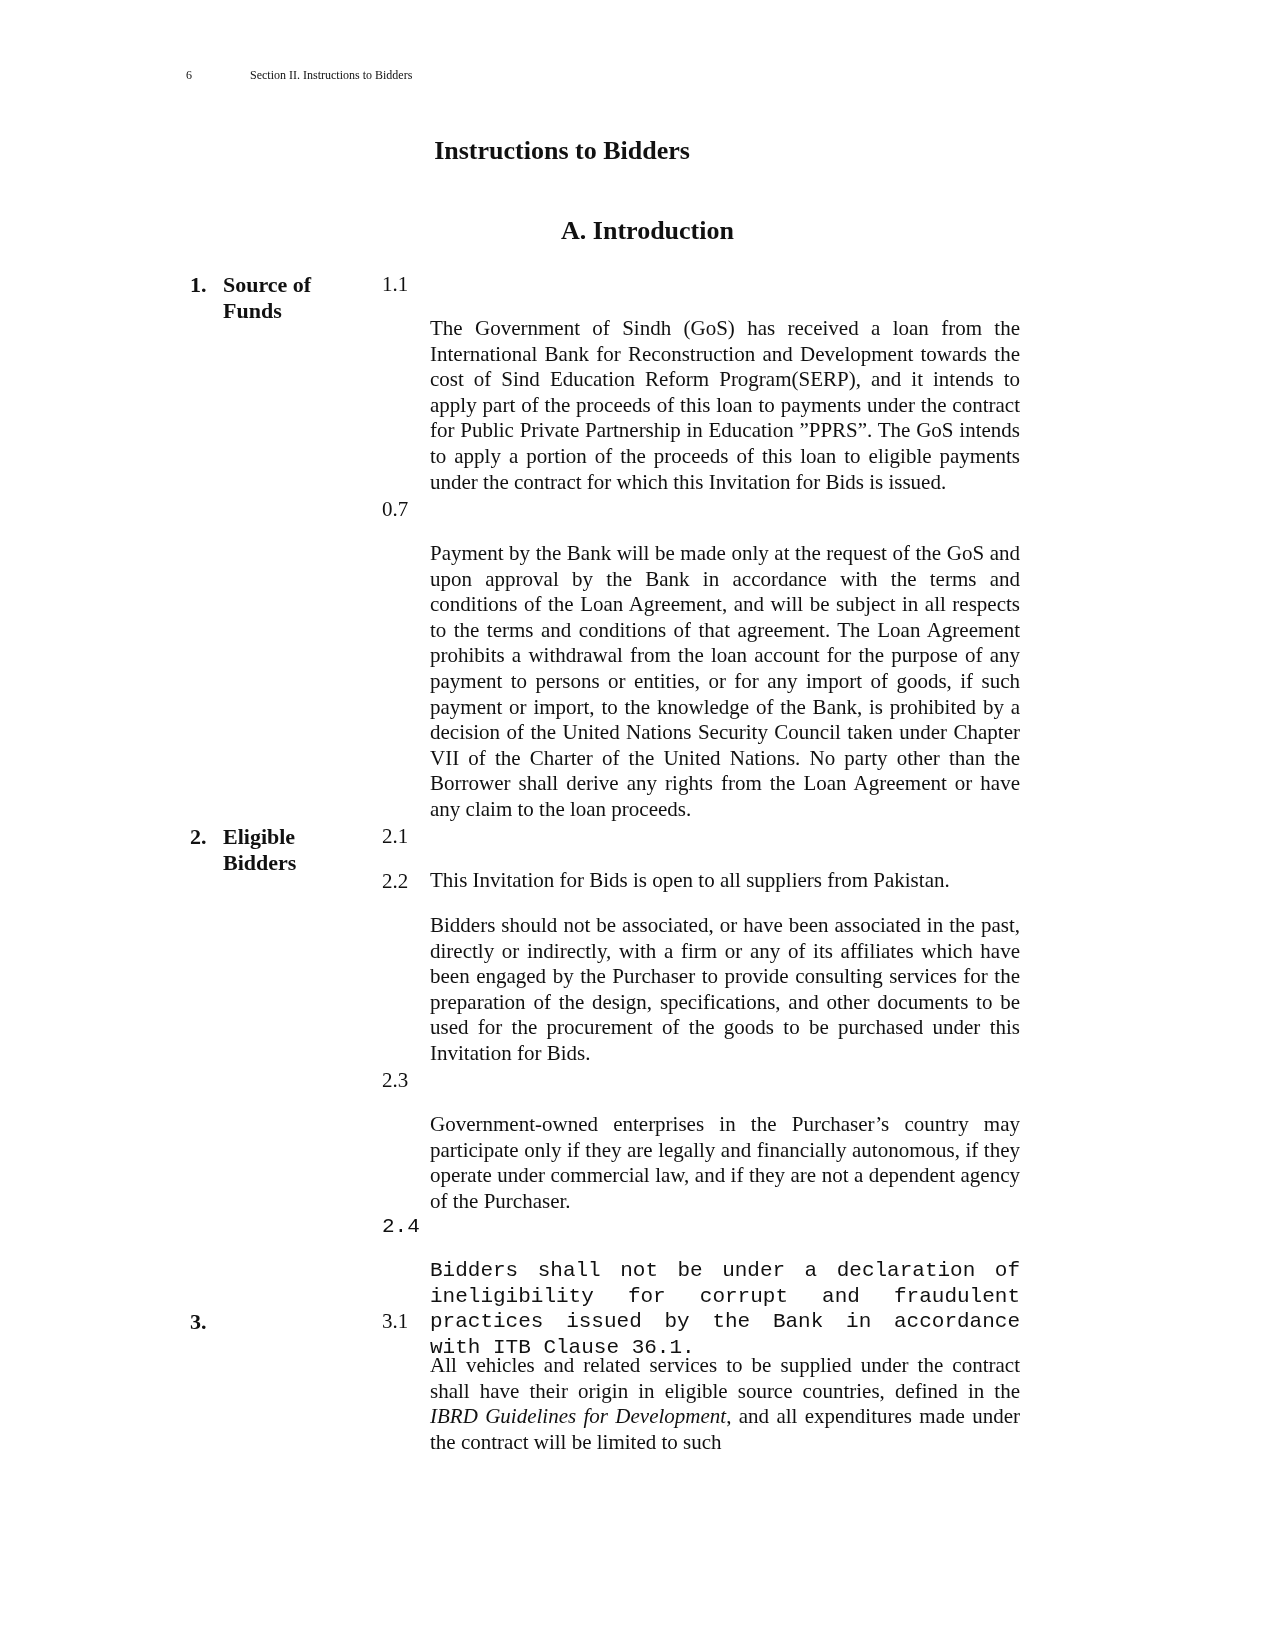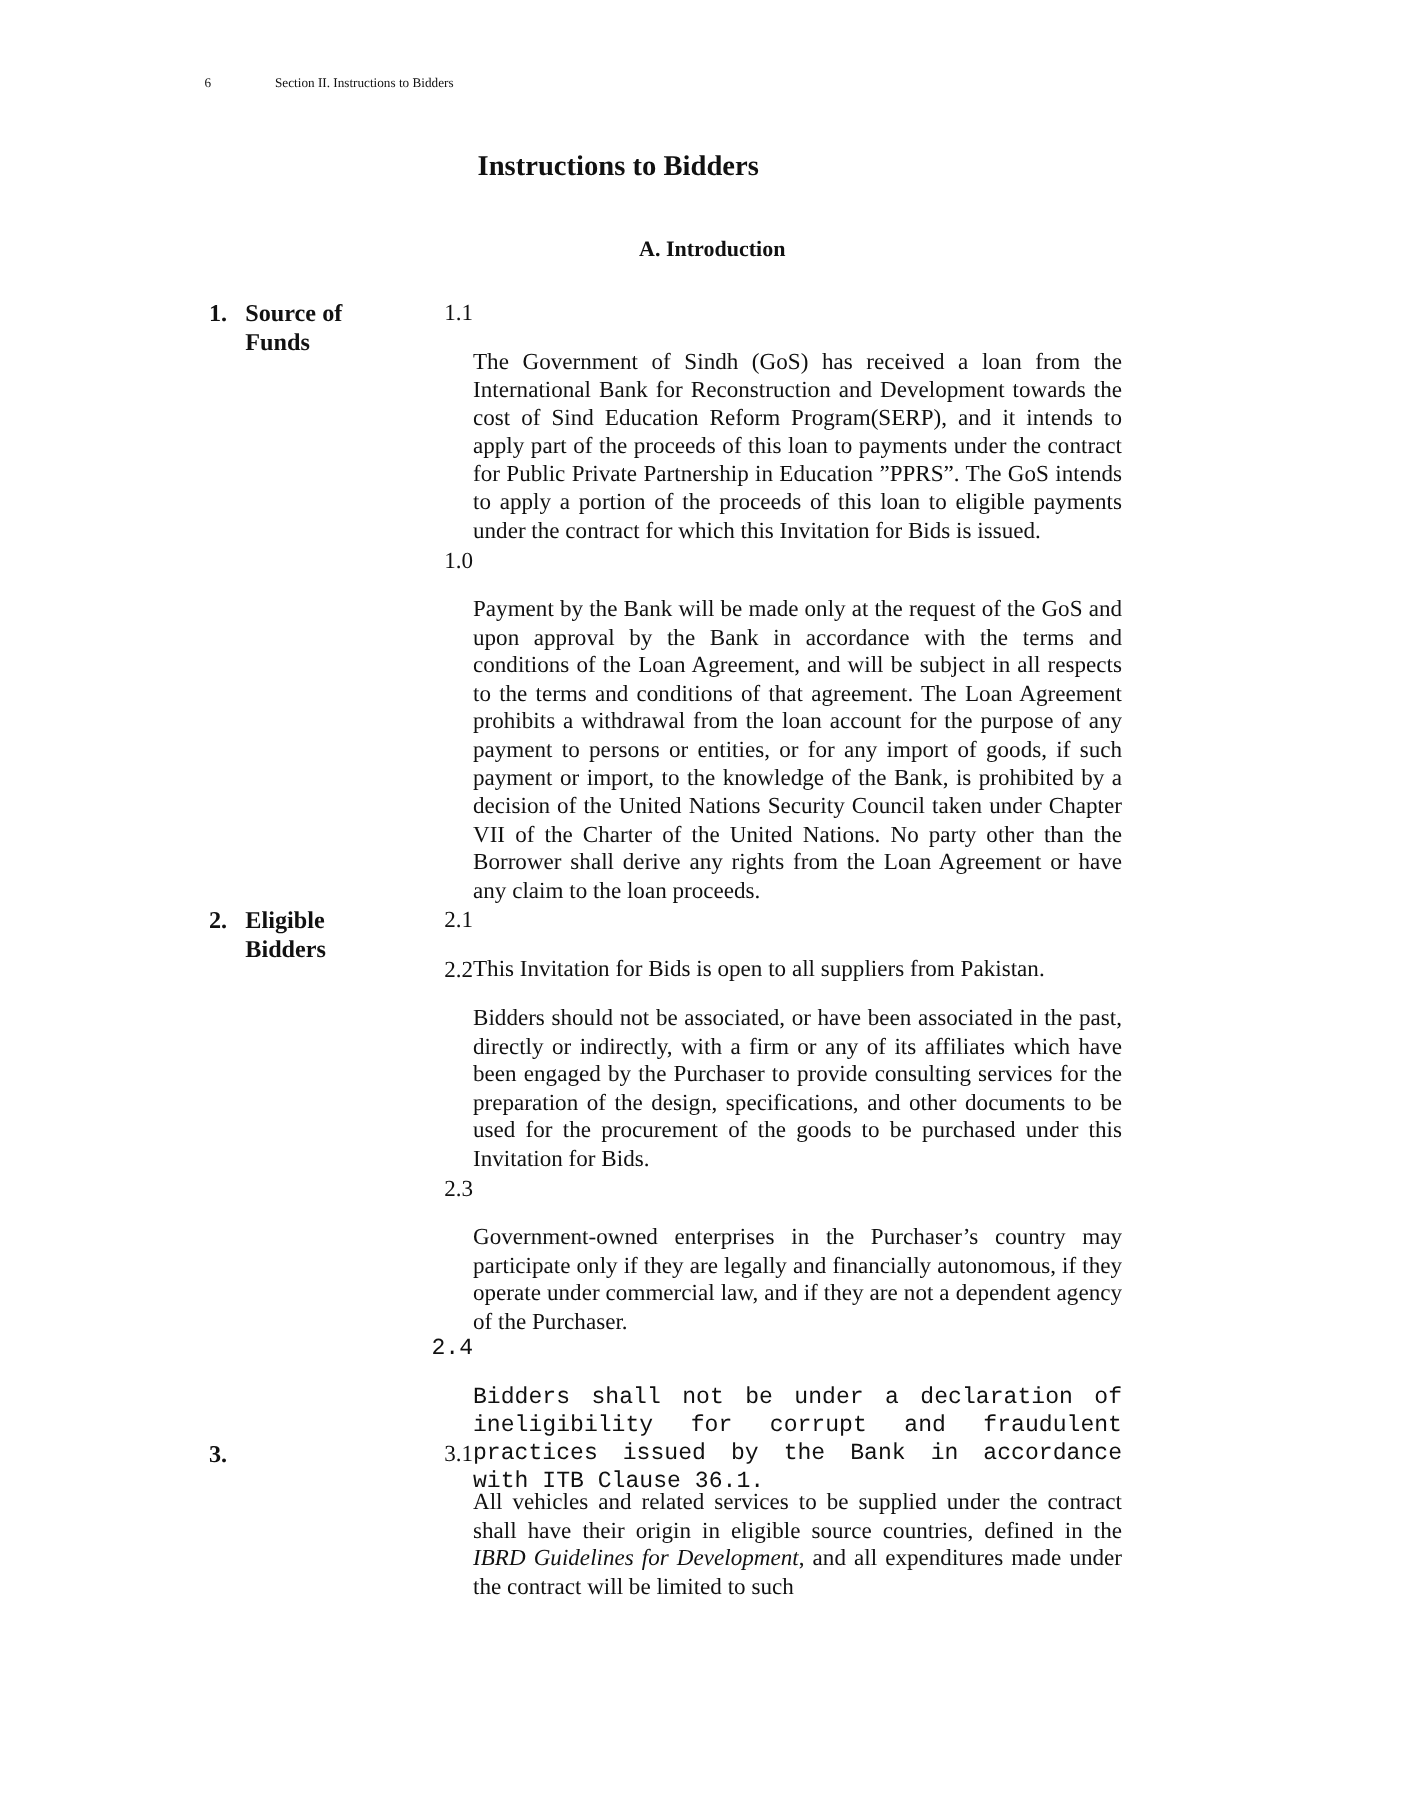--- a/index.html
+++ b/index.html
@@ -1,26 +1,26 @@
 <!DOCTYPE html>
 <html><head>
 <meta charset="utf-8">
 <style>
   html, body { margin:0; padding:0; background:#fff; }
   body { width:1275px; height:1650px; position:relative; font-family:"Liberation Serif","DejaVu Serif",serif; color:#111; }
   .runhead { position:absolute; top:68px; left:186px; font-size:12px; }
   .runhead .pg { display:inline-block; width:64px; }
   .title { position:absolute; top:136px; left:0; width:1104px; text-align:center; font-weight:bold; font-size:26px; padding-left:20px; box-sizing:border-box; }
-  .subtitle { position:absolute; top:216px; left:0; width:1275px; text-align:center; font-weight:bold; font-size:20px; padding-left:20px; box-sizing:border-box; }
+  .subtitle { position:absolute; top:216px; left:0; width:1275px; text-align:center; font-weight:bold; font-size:26px; padding-left:20px; box-sizing:border-box; }
   .section { position:absolute; left:190px; width:830px; }
   .sec-head { position:absolute; left:0; top:0; width:160px; font-weight:bold; font-size:22px; line-height:26px; display:flex; }
   .sec-head .num { width:33px; }
   .sec-head .lbl { width:120px; }
   .clause { position:absolute; left:192px; width:638px; display:flex; font-size:21px; line-height:25.6px; }
-  .clause .cn { width:48px; flex:none;text-align:right; }
+  .clause .cn { width:48px; flex:none; }
   .clause .ct { flex:1; text-align:justify;margin-top:44px; }
 </style>
 </head>
 <body>
 
 <div class="runhead">
   <span class="pg">6</span><span>Section II. Instructions to Bidders</span>
 </div>
 
 <div class="title">Instructions to Bidders</div>
@@ -29,21 +29,21 @@
 <div class="section" style="top:272px;">
   <div class="sec-head">
     <span class="num">1.</span>
     <span class="lbl">Source of Funds</span>
   </div>
   <div class="clause" style="top:0;">
     <span class="cn">1.1</span>
     <span class="ct">The Government of Sindh (GoS) has received a loan from the International Bank for Reconstruction and Development towards the cost of Sind Education Reform Program(SERP), and it intends to apply part of the proceeds of this loan to payments under the contract for Public Private Partnership in Education ”PPRS”. The GoS intends to apply a portion of the proceeds of this loan to eligible payments under the contract for which this Invitation for Bids is issued.</span>
   </div>
   <div class="clause" style="top:225px;">
-    <span class="cn">1.0</span>
+    <span class="cn">0.7</span>
     <span class="ct">Payment by the Bank will be made only at the request of the GoS and upon approval by the Bank in accordance with the terms and conditions of the Loan Agreement, and will be subject in all respects to the terms and conditions of that agreement.  The Loan Agreement prohibits a withdrawal from the loan account for the purpose of any payment to persons or entities, or for any import of goods, if such payment or import, to the knowledge of the Bank, is prohibited by a decision of the United Nations Security Council taken under Chapter VII of the Charter of the United Nations.  No party other than the Borrower shall derive any rights from the Loan Agreement or have any claim to the loan proceeds.</span>
   </div>
 </div>
 
 <div class="section" style="top:824px;">
   <div class="sec-head">
     <span class="num">2.</span>
     <span class="lbl">Eligible Bidders</span>
   </div>
   <div class="clause" style="top:0;">

